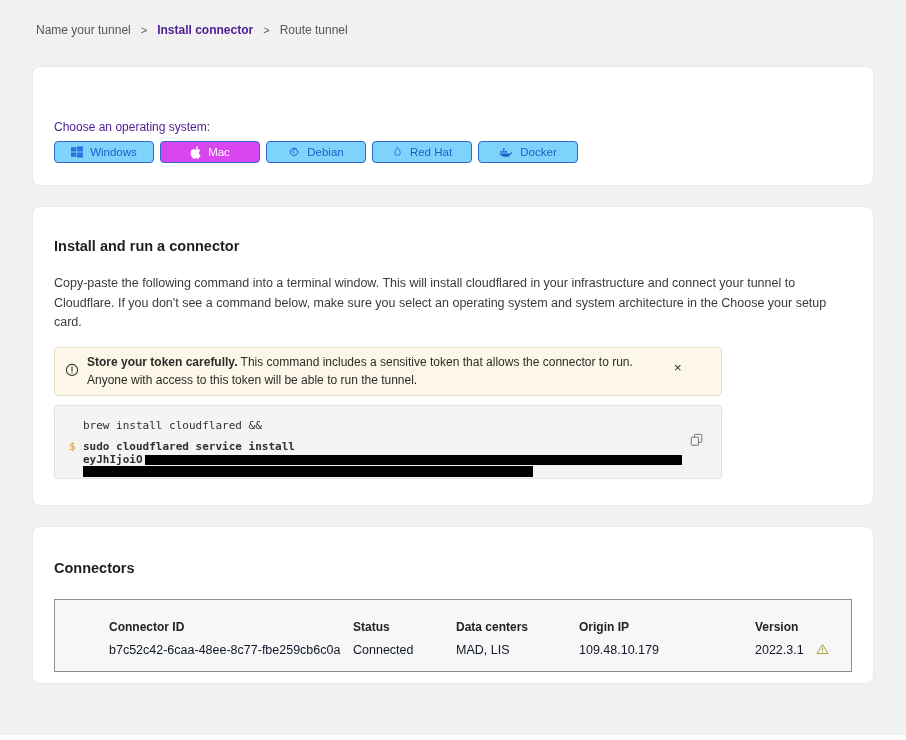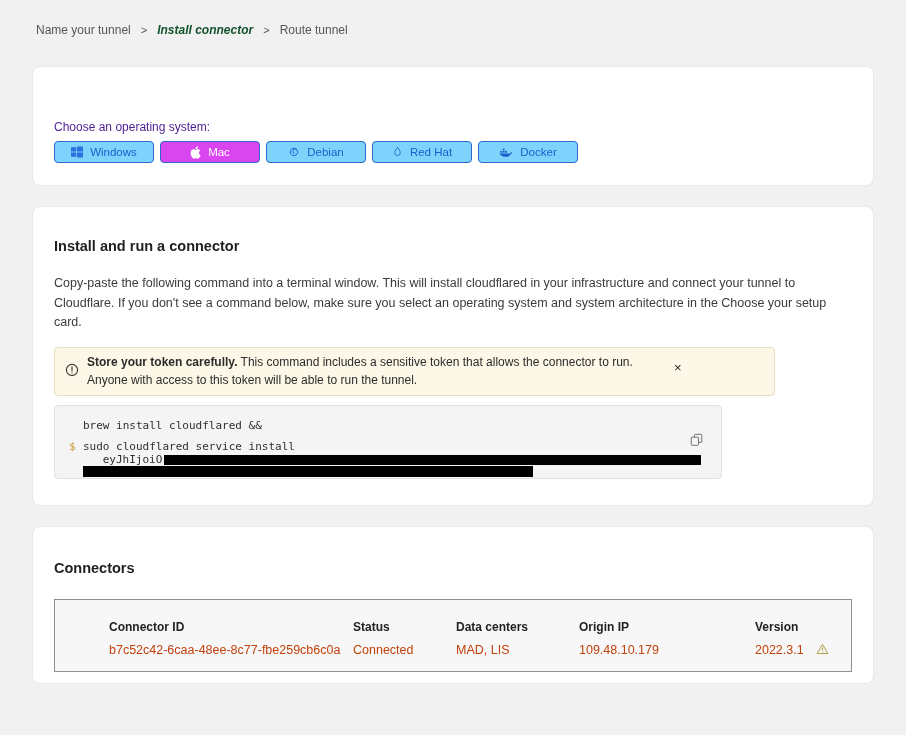--- a/index.html
+++ b/index.html
@@ -10,21 +10,21 @@
     font-family: "Liberation Sans", sans-serif;
     color: #202020;
     position: relative;
     overflow: hidden;
   }
   .wrap { padding: 0 32px; }
 
   
   .breadcrumb { padding: 23px 0 0 4px; font-size: 12px; color: #565656; display: flex; align-items: center; }
   .breadcrumb .crumb { cursor: default; }
-  .breadcrumb .crumb.active { font-weight: bold; color: #14532d; font-style: italic; }
+  .breadcrumb .crumb.active { font-weight: bold; color: #4c1d95; }
   .breadcrumb .sep { margin: 0 10px; color: #565656; font-size: 11px; }
 
   
   .card {
     background: #ffffff;
     border: 1px solid #e9e9e9;
     border-radius: 8px;
     margin-top: 29px;
   }
   .card + .card { margin-top: 20px; }
@@ -45,21 +45,21 @@
   }
   .os-btn.selected { background: #d946ef; color: #ffffff; }
   .os-btn svg { display: block; }
 
   
   .card-install { padding: 31px 21px 26px; }
   .install-desc { margin-top: 20px; font-size: 12.5px; line-height: 19.5px; color: #3a3a3a; max-width: 800px; }
 
   .warn-banner {
     margin-top: 14px;
-    width: 721px;
+    width: 668px;
     background: #fcf7e6;
     border: 1px solid #e6dfc4;
     border-radius: 4px;
     padding: 5px 12px 5px 10px;
     display: flex; align-items: flex-start;
   }
   .warn-icon { flex: 0 0 auto; margin: 10px 8px 0 0; }
   .warn-text { flex: 1 1 auto; font-size: 12px; line-height: 18.5px; color: #2c2c2c; max-width: 575px; }
   .warn-text strong { font-weight: bold; }
   .warn-close {
@@ -77,22 +77,22 @@
     border-radius: 4px;
     padding: 13px 0 1px 0;
     font-family: "DejaVu Sans Mono", monospace;
     font-size: 11px;
     color: #303030;
     position: relative;
   }
   .code-line1 { padding-left: 28px; }
   .code-cmd { margin-top: 8px; display: flex; }
   .code-prompt { width: 14px; margin-left: 14px; color: #d29a38; flex: 0 0 auto; }
-  .code-cmd-lines { flex: 1 1 auto; }
-  .token-line { white-space: nowrap; text-align: center; }
+  .code-cmd-lines { flex: 1 1 auto; font-weight: bold; }
+  .token-line { white-space: nowrap; }
   .redact-bar-1 { display: inline-block; vertical-align: middle; width: 537px; height: 10px; background: #000; margin-left: 2px; }
   .redact-bar-2 { margin-left: 28px; width: 450px; height: 11px; background: #000; }
   .copy-btn {
     position: absolute; top: 27px; right: 18px;
     background: transparent; border: none; cursor: pointer; padding: 0;
   }
 
   
   .card-connectors { padding: 33px 21px 11px; }
   .conn-table {
@@ -103,21 +103,21 @@
   }
   .conn-row { display: flex; }
   .conn-cell { flex: 0 0 auto; }
   .col-id { width: 244px; }
   .col-status { width: 103px; }
   .col-dc { width: 123px; }
   .col-ip { width: 176px; }
   .col-ver { width: 120px; }
   .conn-head .conn-cell { font-size: 12px; font-weight: bold; color: #222; }
   .conn-values { margin-top: 9px; }
-  .conn-values .conn-cell { font-size: 12.5px; color: #c2410c; }
+  .conn-values .conn-cell { font-size: 12.5px; color: #0f172a; }
   .status-connected { color: #4e9f6c; }
   .ver-cell { display: flex; align-items: center; gap: 12px; }
   .bottom-strip { position: absolute; left: 0; bottom: 0; width: 100%; height: 5px; background: #ffffff; }
 </style>
 </head>
 <body>
 
 <div class="wrap">
 
   <nav class="breadcrumb">

